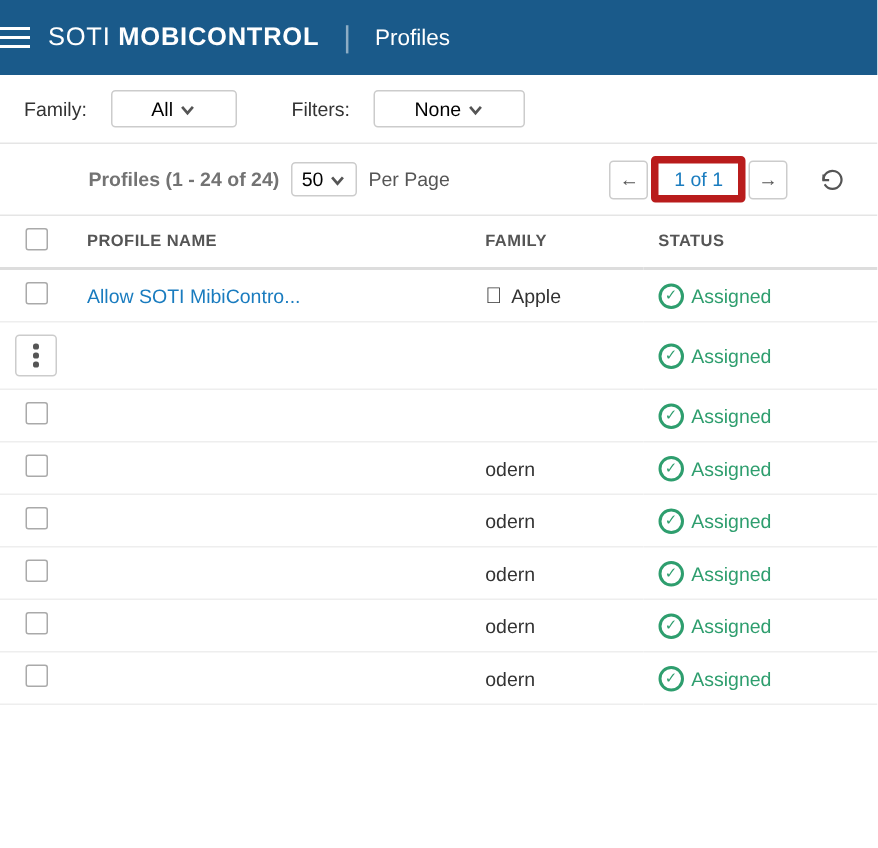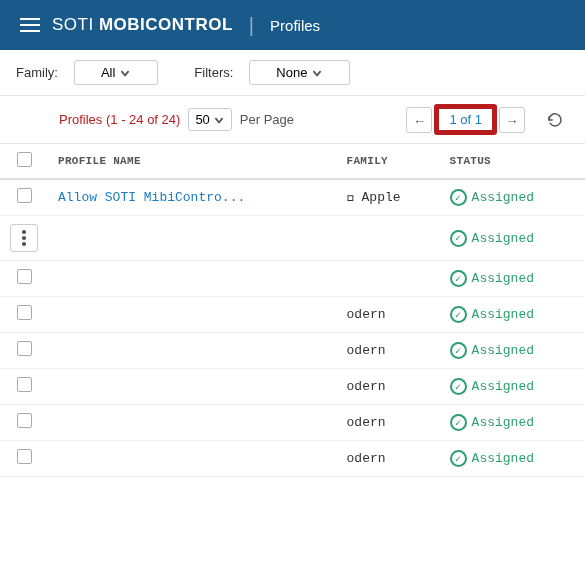--- a/index.html
+++ b/index.html
@@ -4,21 +4,21 @@
   <style>
     * { box-sizing: border-box; margin: 0; padding: 0; }
     body { font-family: Arial, sans-serif; width: 585px; height: 565px; overflow: hidden; background: #fff; }
 
     
     .header {
       background: #1a5a8a;
       height: 50px;
       display: flex;
       align-items: center;
-      padding: 0 20px;
+      padding: 0 0;
       gap: 12px;
     }
     .header-menu-icon {
       display: flex; flex-direction: column; gap: 4px; cursor: pointer;
     }
     .header-menu-icon span {
       display: block; width: 20px; height: 2px; background: white;
     }
     .header-logo {
       color: white;
@@ -71,22 +71,22 @@
     
     .pagination-bar {
       padding: 8px 16px;
       display: flex;
       align-items: center;
       gap: 8px;
       border-bottom: 1px solid #e5e5e5;
     }
     .pagination-info {
       font-size: 13px;
-      font-weight: 400;
-      color: #b91c1c;
+      font-weight: 700;
+      color: #737373;
       padding-left: 43px;
     }
     .page-size-select {
       border: 1px solid #ccc;
       border-radius: 3px;
       padding: 3px 6px;
       font-size: 13px;
       display: flex;
       align-items: center;
       gap: 3px;
@@ -125,21 +125,20 @@
       border: none; background: none;
       cursor: pointer;
       display: flex; align-items: center; justify-content: center;
       color: #555;
     }
 
     
     .table-wrapper {
       position: relative;
       overflow: visible;
-      font-family: Liberation Mono, monospace;
     }
     table {
       width: 100%;
       border-collapse: collapse;
     }
     thead tr {
       border-bottom: 2px solid #ddd;
     }
     thead th {
       padding: 8px 10px;

